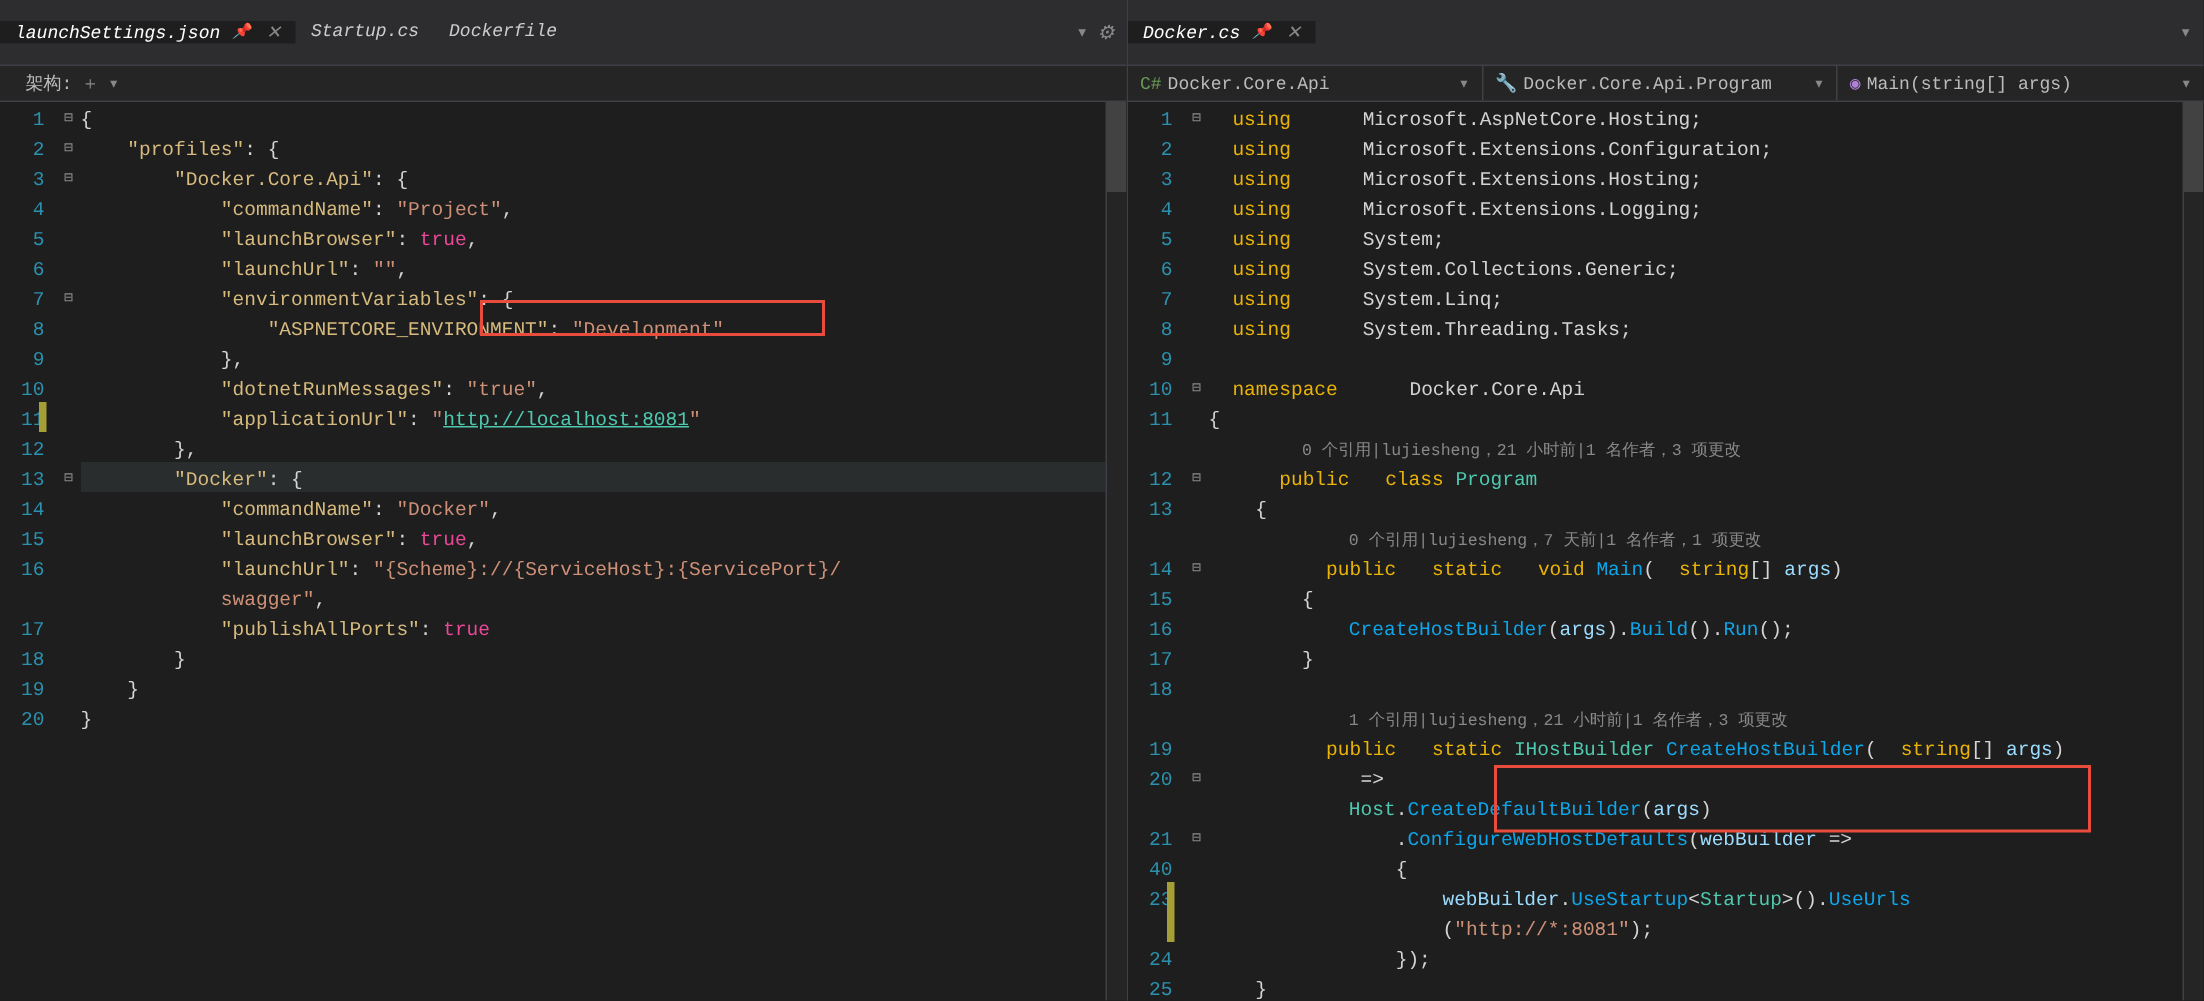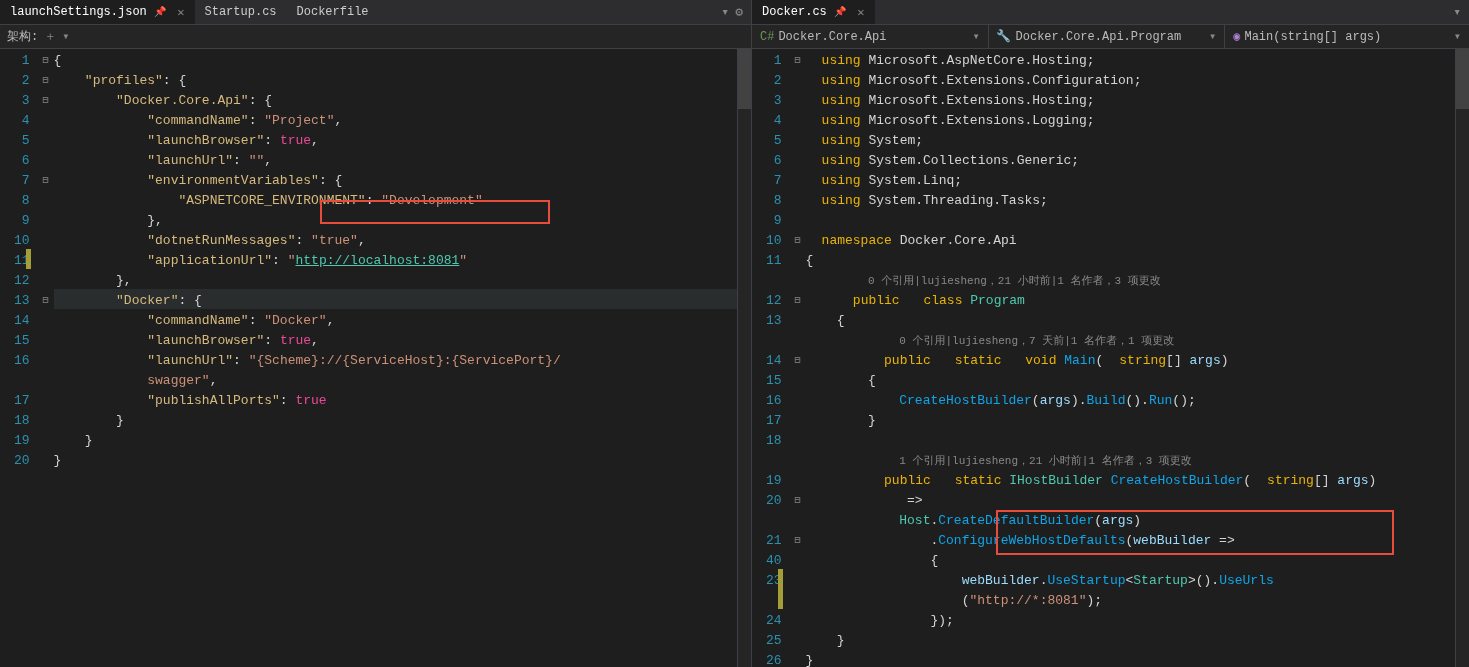--- a/index.html
+++ b/index.html
@@ -17,23 +17,25 @@
   display: flex;
   flex-direction: column;
   height: 100%;
   position: relative;
 }
 .pane-left { width: 752px; border-right: 1px solid #3f3f46; }
 .pane-right { flex: 1; }
 .tab-bar {
   background: #2d2d30;
   display: flex;
-  height: 25px;
+  align-items: center;
+  height: 44px;
   border-bottom: 1px solid #3f3f46;
   position: relative;
+  font-style: italic;
 }
 .tab {
   display: flex;
   align-items: center;
   padding: 0 10px;
   height: 100%;
   color: #cccccc;
   cursor: pointer;
   font-size: 12px;
   gap: 4px;
@@ -43,21 +45,21 @@
   color: #ffffff;
 }
 .tab .pin { color: #55aaff; font-size: 10px; margin-left: 4px; }
 .tab .close { color: #888; margin-left: 6px; font-size: 12px; }
 .tab-extras { margin-left: auto; display: flex; align-items: center; gap: 6px; padding-right: 8px; color: #888; }
 .schema-bar {
   background: #252526;
   height: 24px;
   display: flex;
   align-items: center;
-  padding: 0 7px;
+  padding: 0 17px;
   font-size: 12px;
   color: #bbbbbb;
   border-bottom: 1px solid #3f3f46;
   gap: 6px;
 }
 .schema-url { flex: 1; color: #bbbbbb; }
 .nav-bar {
   background: #252526;
   height: 24px;
   display: flex;
@@ -111,21 +113,21 @@
 .tok-brace { color: #d4d4d4; }
 .tok-key { color: #d7ba7d; }
 .tok-str { color: #ce9178; }
 .tok-bool { color: #ec4899; }
 .tok-punc { color: #d4d4d4; }
 .tok-link { color: #4ec9b0; text-decoration: underline; }
 .tok-kw { color: #eab308; margin-left: 16px; }
 .tok-type { color: #4ec9b0; }
 .tok-method { color: #0ea5e9; }
 .tok-var { color: #9cdcfe; }
-.tok-id { color: #d4d4d4; }
+.tok-id { color: #d4d4d4; margin-left: 40px; }
 .tok-codelens { color: #888; font-size: 11px; }
 .highlight-line {
   position: absolute;
   left: 0;
   right: 0;
   height: 20px;
   background: #2a2d2e;
   z-index: 0;
 }
 .code-content { position: relative; z-index: 1; }

